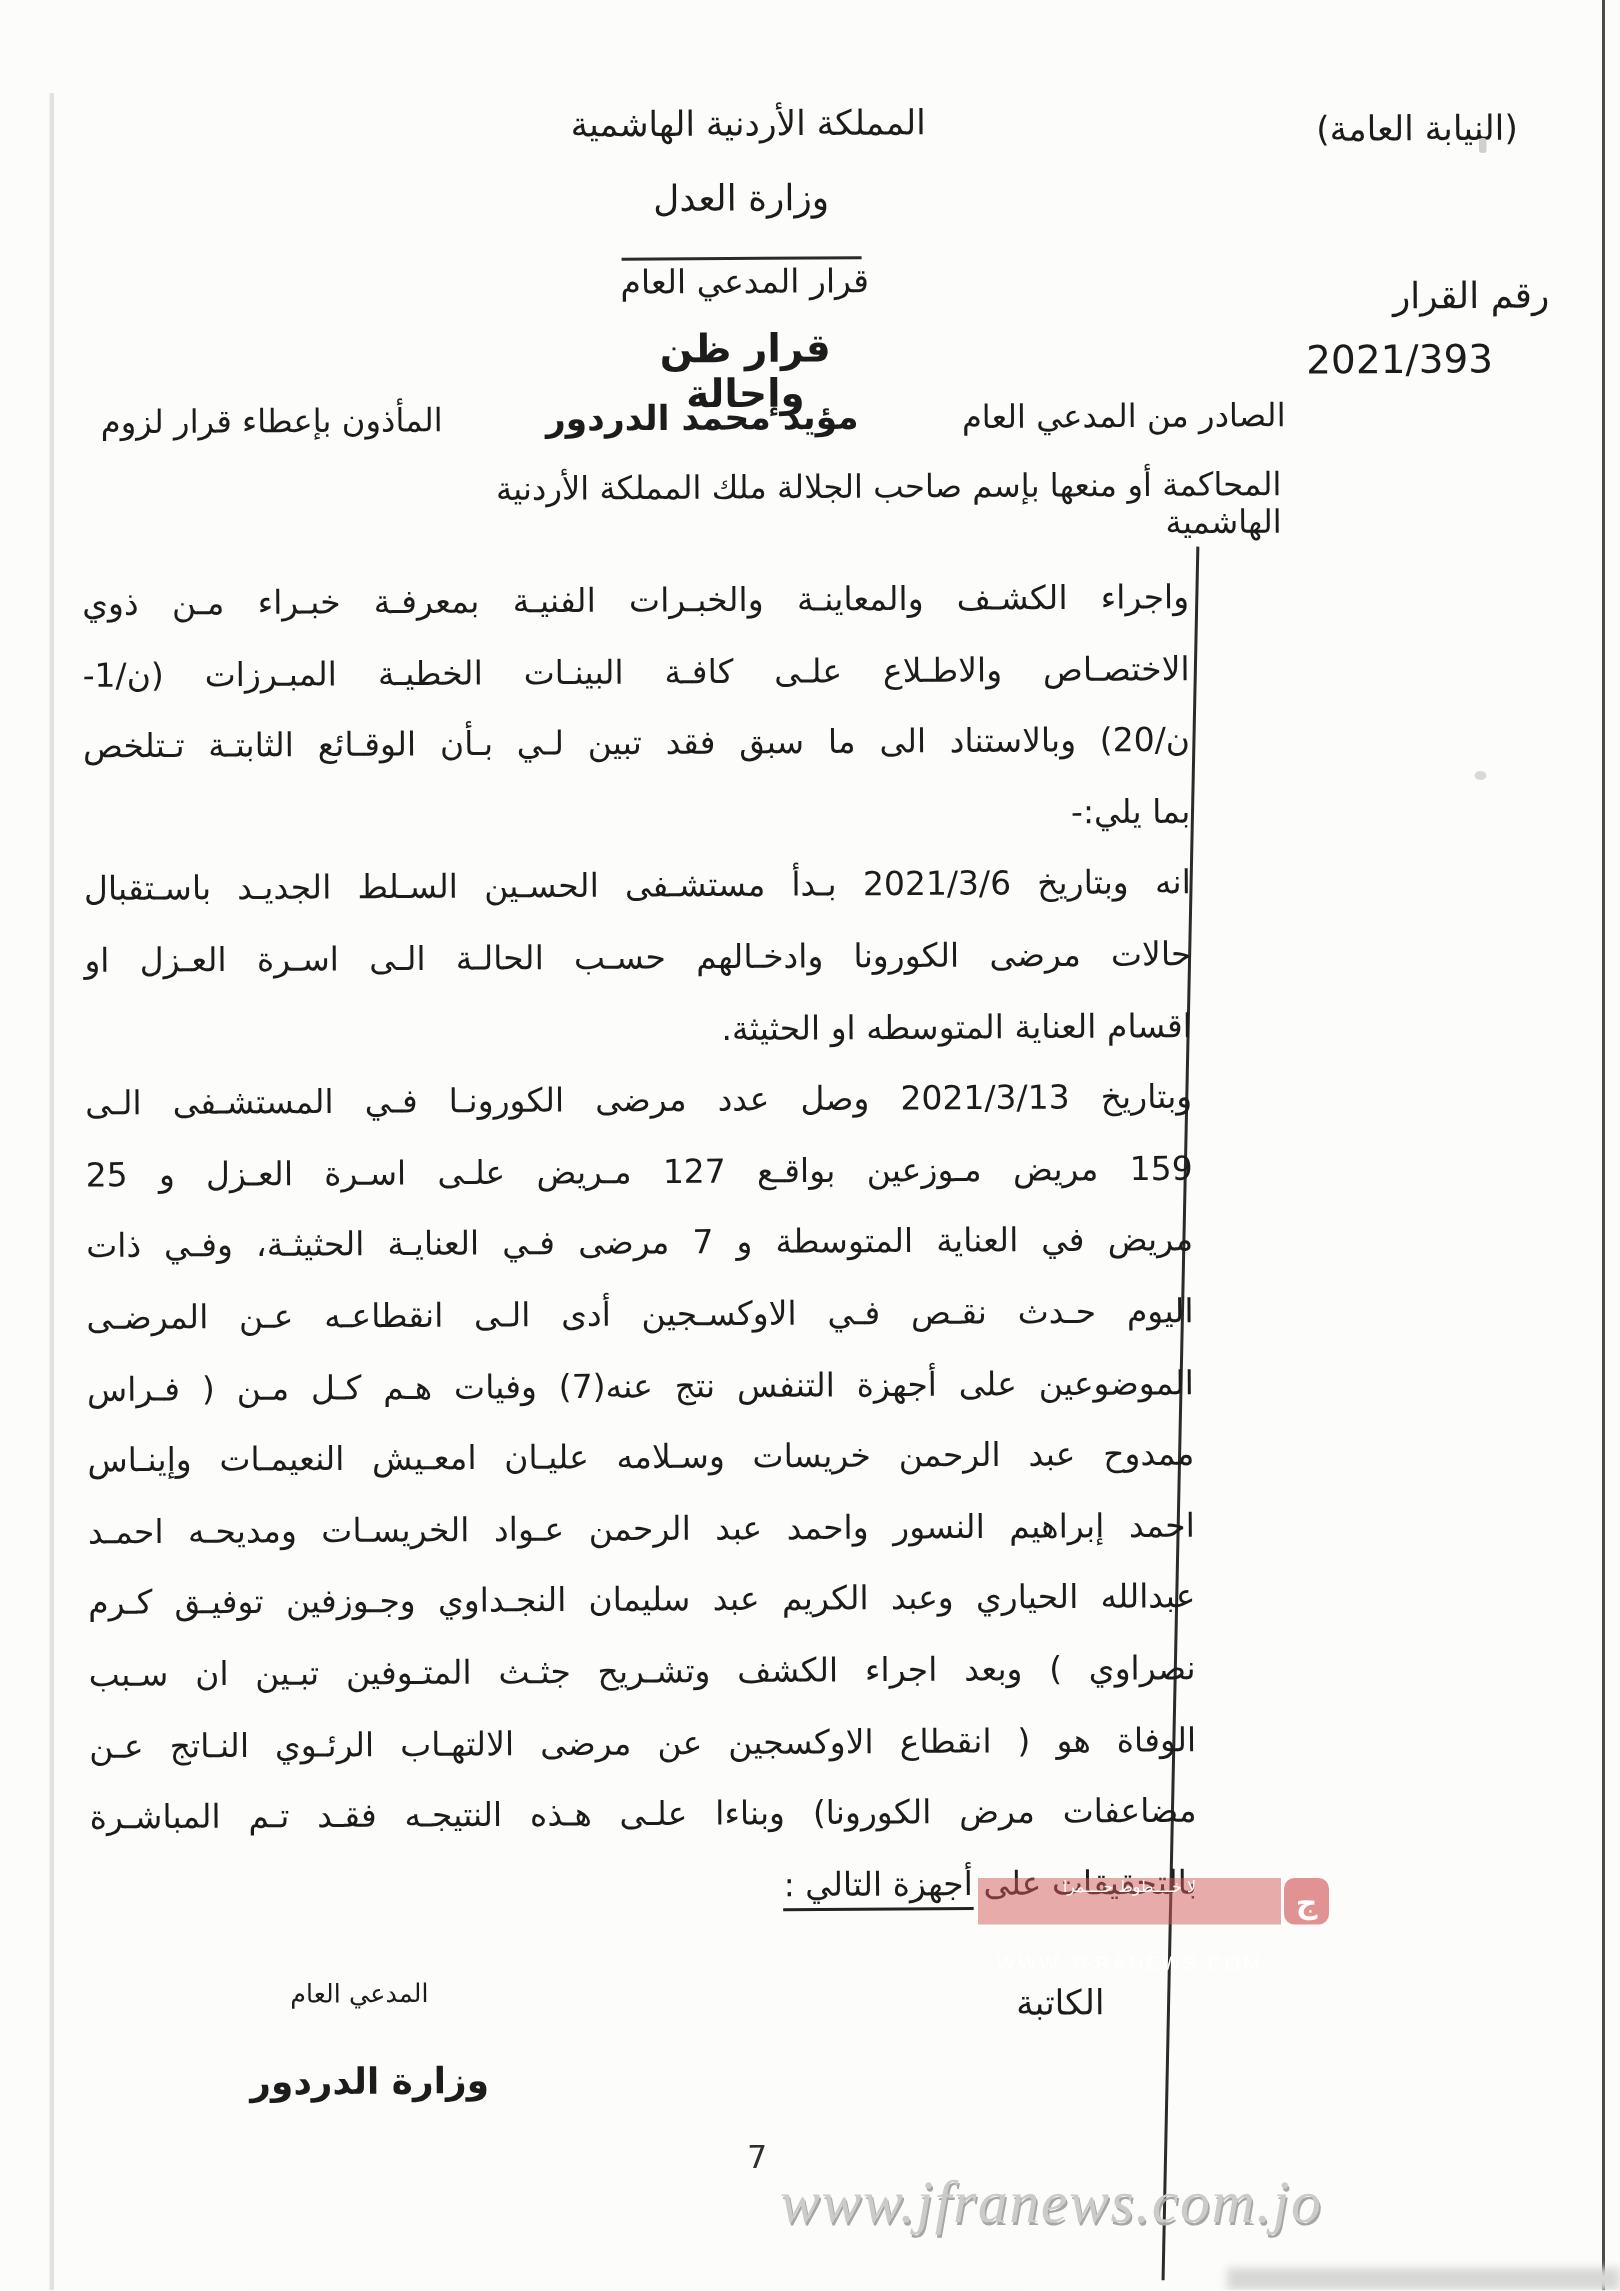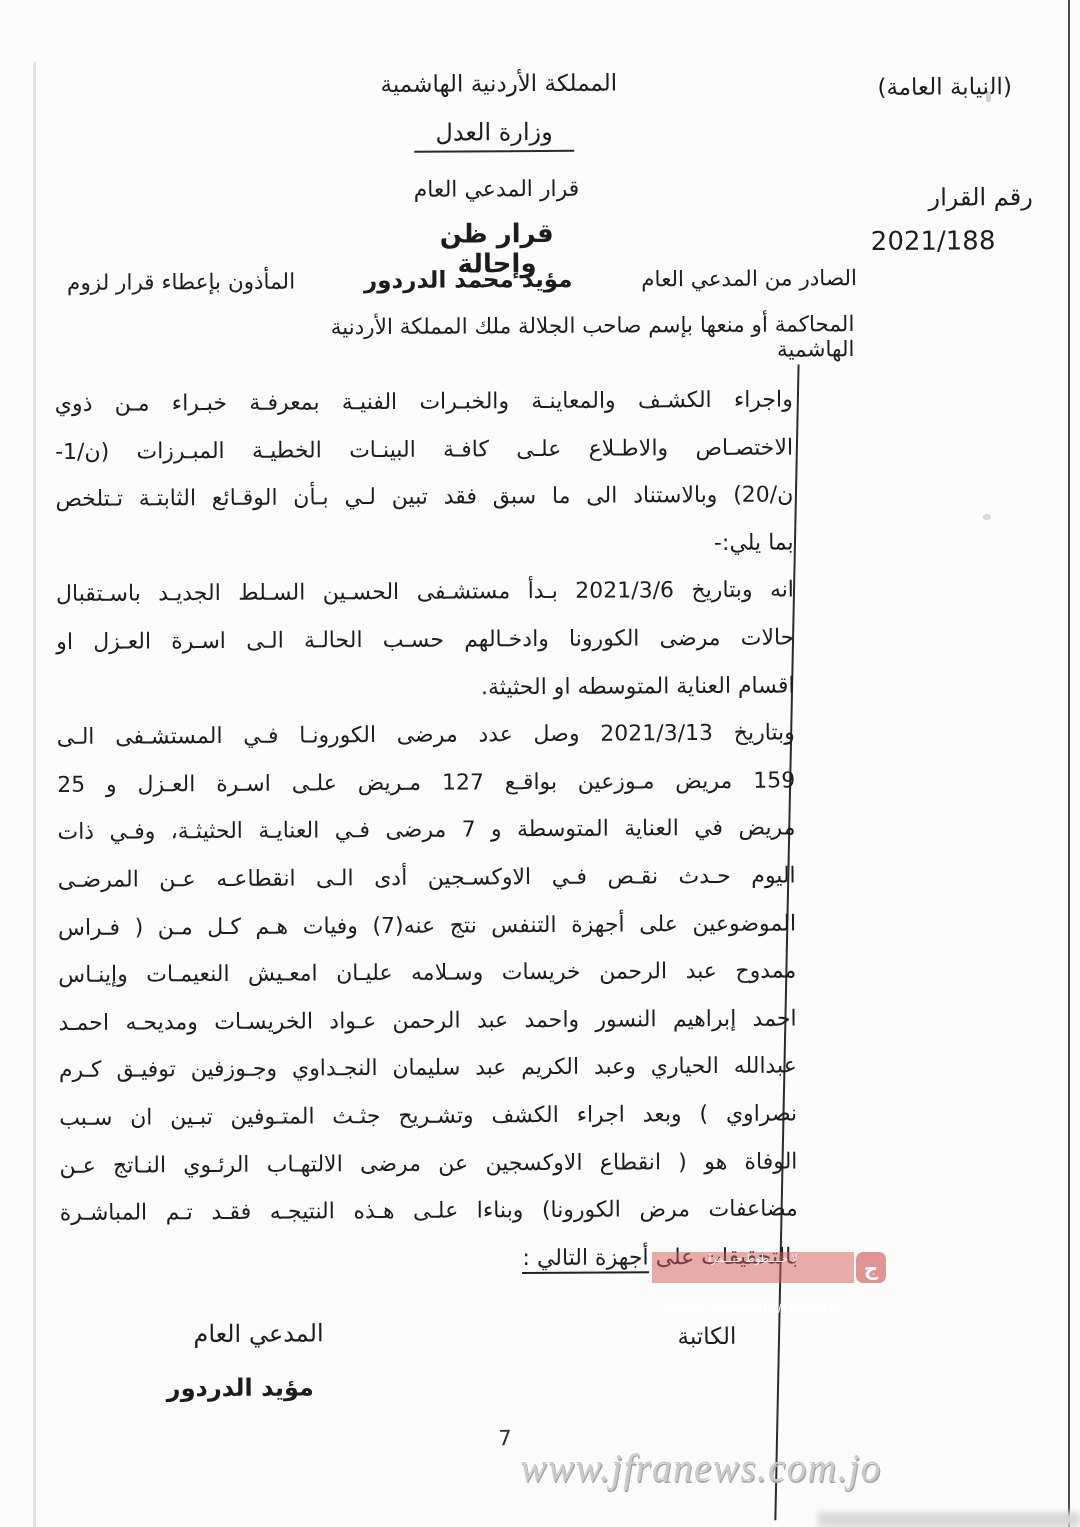--- a/index.html
+++ b/index.html
@@ -8,21 +8,21 @@
     background:#fcfcfb;color:#1c1c1c;
     font-family:"DejaVu Sans",sans-serif;
   }
   #doc{position:absolute;inset:0;transform:rotate(-0.35deg);}
   .abs{position:absolute;}
   .ctr{text-align:center;}
   .rtl{direction:rtl;}
 
   
   .kingdom{left:373px;top:70px;width:260px;font-size:23px;}
-  .ministry{left:418px;top:118px;width:160px;font-size:24px;padding-bottom:4px;border-bottom:2px solid #2a2a2a;}
+  .ministry{left:418px;top:118px;width:160px;font-size:24px;padding-bottom:25px;border-bottom:2px solid #2a2a2a;}
   .decision-label{left:400px;top:176px;width:200px;font-size:22px;}
   .doc-title{left:400px;top:218px;width:200px;font-size:26px;font-weight:bold;}
   .prosecution{left:856px;top:76px;width:160px;font-size:23px;}
   .decno-label{left:932px;top:186px;font-size:24px;}
   .decno{left:874px;top:228px;font-size:26px;}
 
   
   .issued{left:70px;top:266px;width:790px;display:flex;justify-content:space-between;align-items:baseline;font-size:21.5px;}
   .issued .pname{font-weight:bold;font-size:23px;}
   .issued2{left:275px;top:313px;width:582px;font-size:21.5px;text-align:right;}
@@ -32,21 +32,21 @@
 
   
   .body{left:57px;top:377px;width:738px;font-size:22px;}
   .bl{line-height:47.6px;height:47.6px;text-align:justify;text-align-last:justify;}
   .bl.r{text-align:right;text-align-last:right;}
   .closing{line-height:47.6px;height:47.6px;text-align:right;}
   .closing .und{border-bottom:2px solid #222;padding-bottom:2px;}
 
   
   .clerk{left:674px;top:1324px;font-size:23px;}
-  .pros-title{left:190px;top:1318px;font-size:24px;}
+  .pros-title{left:190px;top:1318px;font-size:17px;}
   .pros-name{left:163px;top:1372px;font-size:24px;font-weight:bold;}
   .pageno{left:494px;top:1426px;font-size:21px;color:#2f2f2f;}
 
   
   .url-wm{
     left:520px;top:1444px;font-size:40px;font-style:italic;letter-spacing:1px;
     font-family:"Liberation Serif",serif;color:#cbcbc9;text-shadow:1px 2px 0 #a6a6a4;
   }
   .badge{left:652px;top:1252px;width:234px;height:31px;display:flex;align-items:stretch;}
   .badge-text{flex:1;background:rgba(210,90,90,0.5);color:#fff;display:flex;flex-direction:column;justify-content:space-between;text-align:center;line-height:1.15;}
@@ -69,21 +69,21 @@
 
   <div id="doc">
 
     <div class="abs ctr rtl kingdom">المملكة الأردنية الهاشمية</div>
     <div class="abs ctr rtl ministry">وزارة العدل</div>
     <div class="abs ctr rtl decision-label">قرار المدعي العام</div>
     <div class="abs ctr rtl doc-title">قرار ظن وإحالة</div>
 
     <div class="abs rtl prosecution">(النيابة العامة)</div>
     <div class="abs rtl decno-label">رقم القرار</div>
-    <div class="abs decno">2021/188</div>
+    <div class="abs decno">2021/393</div>
 
     <div class="abs rtl issued">
       <span>الصادر من المدعي العام</span>
       <span class="pname">مؤيد محمد الدردور</span>
       <span>المأذون بإعطاء قرار لزوم</span>
     </div>
     <div class="abs rtl issued2">المحاكمة أو منعها بإسم صاحب الجلالة ملك المملكة الأردنية الهاشمية</div>
 
     <div class="abs vrule"></div>
 
@@ -106,21 +106,21 @@
       <div class="bl">نصراوي ) وبعد اجراء الكشف وتشـريح جثـث المتـوفين تبـين ان سـبب</div>
       <div class="bl">الوفاة هو ( انقطاع الاوكسجين عن مرضى الالتهـاب الرئـوي النـاتج عـن</div>
       <div class="bl">مضاعفات مرض الكورونا) وبناءا علـى هـذه النتيجـه فقـد تـم المباشـرة</div>
       <div class="closing">
         <span>بالتحقيقات على </span><span class="und">أجهزة التالي :</span>
       </div>
     </div>
 
     <div class="abs rtl clerk">الكاتبة</div>
     <div class="abs rtl pros-title">المدعي العام</div>
-    <div class="abs rtl pros-name">مؤيد الدردور</div>
+    <div class="abs rtl pros-name">وزارة الدردور</div>
 
     <div class="abs pageno">7</div>
   </div>
 
   <div class="abs badge">
     <div class="badge-text">
       <div class="badge-ar rtl">لا خــــطوط حــــمرا</div>
       <div class="badge-url">WWW.JFRANEWS.COM</div>
     </div>
     <div class="badge-logo">ج</div>

